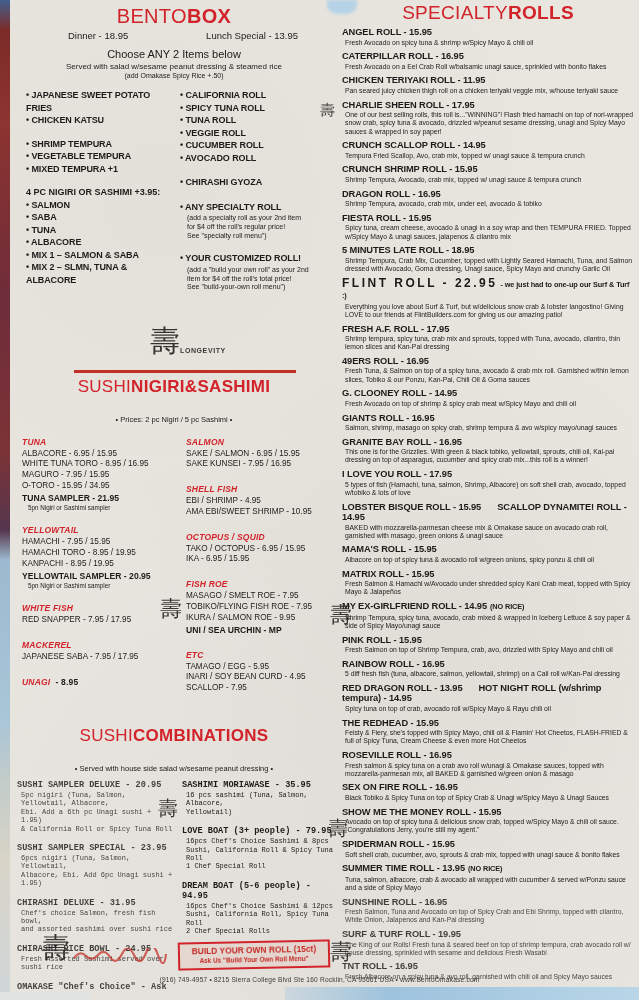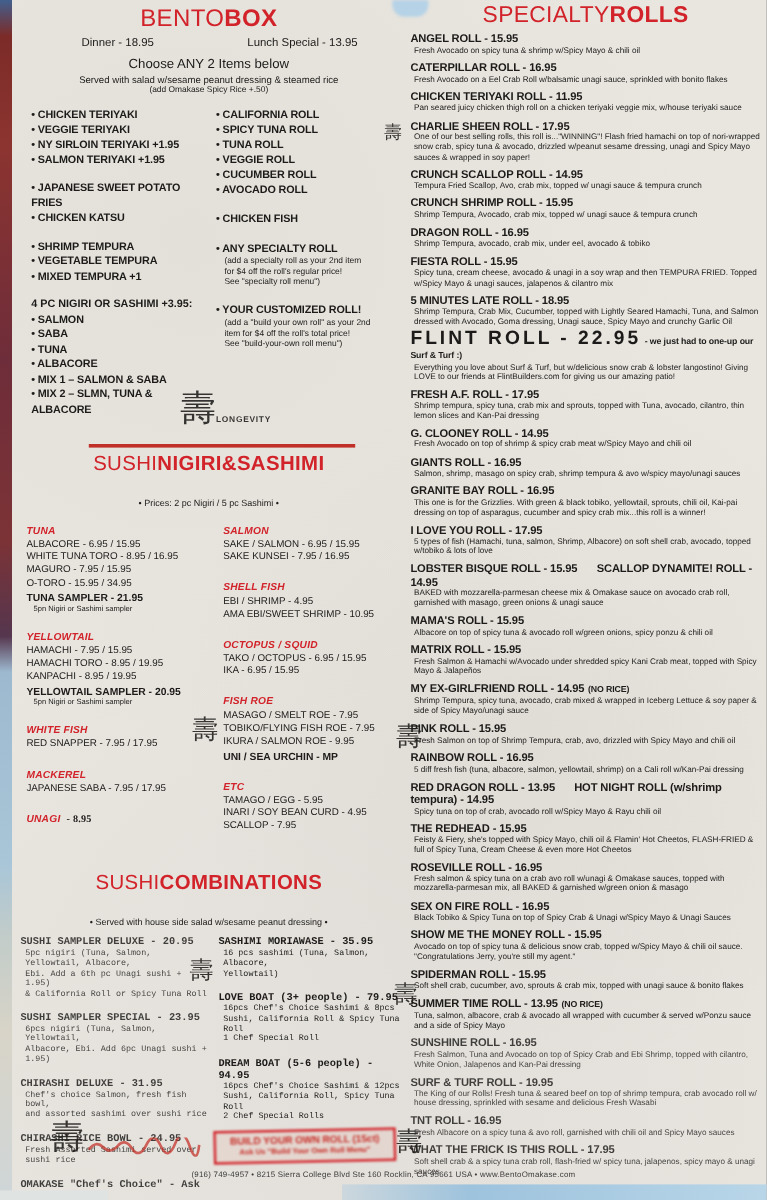--- a/index.html
+++ b/index.html
@@ -41,21 +41,21 @@
   
   .nigiri{position:absolute;top:365px;left:0;right:0;}
   .redrule{height:2.5px;background:#c03028;margin:0 40px 5px 62px;}
   .nsub{text-align:center;font-size:7.5px;margin-top:19px;}
   .ncols{display:flex;margin-top:13px;}
   .ncol{box-sizing:border-box;}
   .ncol.a{width:162px;padding-left:10px;}
   .ncol.b{flex:1;padding-left:12px;}
   .nsec{margin-bottom:14px;}
   .nhead{color:#d2232a;font-weight:700;font-style:italic;font-size:8.5px;letter-spacing:.2px;margin-bottom:2px;}
-  .nhp{color:#1c1b19;font-style:normal;margin-left:5px;font-family:Liberation Serif, serif;}
+  .nhp{color:#1c1b19;font-style:normal;margin-left:5px;}
   .nrows{font-size:8.2px;line-height:10.8px;white-space:pre-line;}
   .nbold{font-weight:700;font-size:8.6px;line-height:11px;margin-top:1px;}
   .nnote{font-size:6.3px;margin-left:6px;line-height:7.5px;}
   
   .combos{position:absolute;top:722px;left:0;right:0;}
   .ccols{display:flex;margin-top:7px;}
   .ccol{box-sizing:border-box;}
   .ccol.a{width:162px;padding-left:5px;}
   .ccol.b{flex:1;padding-left:8px;}
   .citem{margin-bottom:10px;font-family:Liberation Mono, monospace;}
@@ -64,21 +64,21 @@
   .degraded{filter:blur(.55px);opacity:.82;}
   .degraded2{filter:blur(.7px);}
   
   .col-right{position:absolute;left:342px;top:3px;width:292px;}
   .rolls{margin-top:4px;}
   .roll{margin-bottom:4.5px;}
   .rtitle{font-size:9.3px;font-weight:700;line-height:10.5px;letter-spacing:-.1px;}
   .rtail{font-weight:700;font-size:7.3px;margin-left:3px;}
   .rname2{margin-left:16px;}
   .rdesc{font-size:6.8px;line-height:8.2px;margin:1px 0 0 3px;}
-  .flint .rname{letter-spacing:2.5px;font-size:16px;}
+  .flint .rname{letter-spacing:2.5px;font-size:12px;}
   
   .kanji{position:absolute;color:#1d1c1a;font-family:"DejaVu Sans",sans-serif;line-height:1;opacity:.88;}
   .k1{left:320px;top:103px;font-size:15px;}
   .k2{left:150px;top:326px;font-size:30px;}
   .klabel{font-size:7px;font-weight:700;letter-spacing:.6px;vertical-align:-2px;font-family:"Liberation Sans",sans-serif;}
   .k3{left:160px;top:598px;font-size:22px;}
   .k4{left:330px;top:604px;font-size:22px;}
   .k5{left:158px;top:798px;font-size:20px;}
   .k6{left:328px;top:818px;font-size:20px;}
   .k7{left:42px;top:934px;font-size:28px;}
@@ -103,26 +103,20 @@
       <div class="meta-row">
         <span>Dinner - 18.95</span>
         <span>Lunch Special - 13.95</span>
       </div>
       <div class="choose">Choose ANY 2 Items below</div>
       <div class="served">Served with salad w/sesame peanut dressing &amp; steamed rice</div>
       <div class="served sm">(add Omakase Spicy Rice +.50)</div>
       <div class="bcols">
         <div class="bcol a">
           <div class="bgroup">
-              <div class="bitem">• CHICKEN TERIYAKI</div>
-              <div class="bitem">• VEGGIE TERIYAKI</div>
-              <div class="bitem">• NY SIRLOIN TERIYAKI  +1.95</div>
-              <div class="bitem">• SALMON TERIYAKI  +1.95</div>
-            </div>
-          <div class="bgroup">
               <div class="bitem">• JAPANESE SWEET POTATO FRIES</div>
               <div class="bitem">• CHICKEN KATSU</div>
             </div>
           <div class="bgroup">
               <div class="bitem">• SHRIMP TEMPURA</div>
               <div class="bitem">• VEGETABLE TEMPURA</div>
               <div class="bitem">• MIXED TEMPURA  +1</div>
             </div>
           <div class="bghead">4 PC NIGIRI OR SASHIMI +3.95:</div>
           <div class="bgroup">
@@ -137,21 +131,21 @@
         <div class="bcol b">
           <div class="bgroup">
               <div class="bitem">• CALIFORNIA ROLL</div>
               <div class="bitem">• SPICY TUNA ROLL</div>
               <div class="bitem">• TUNA ROLL</div>
               <div class="bitem">• VEGGIE ROLL</div>
               <div class="bitem">• CUCUMBER ROLL</div>
               <div class="bitem">• AVOCADO ROLL</div>
             </div>
           <div class="bgroup mt">
-              <div class="bitem">• CHICKEN FISH</div>
+              <div class="bitem">• CHIRASHI GYOZA</div>
             </div>
           <div class="bitem mt">• ANY SPECIALTY ROLL</div>
           <div class="bnote">(add a specialty roll as your 2nd item
 for $4 off the roll's regular price!
 See "specialty roll menu")</div>
           <div class="bitem mt">• YOUR CUSTOMIZED ROLL!</div>
           <div class="bnote">(add a "build your own roll" as your 2nd
 item for $4 off the roll's total price!
 See "build-your-own roll menu")</div>
         </div>
@@ -380,20 +374,26 @@
           <div class="rdesc">Everything you love about Surf &amp; Turf, but w/delicious snow crab &amp; lobster langostino! Giving LOVE to our friends at FlintBuilders.com for giving us our amazing patio!</div>
         </div>
 
         <div class="roll">
           <div class="rtitle">
             <span class="rname">FRESH A.F. ROLL - 17.95</span>
           </div>
           <div class="rdesc">Shrimp tempura, spicy tuna, crab mix and sprouts, topped with Tuna, avocado, cilantro, thin lemon slices and Kan-Pai dressing</div>
         </div>
 
+        <div class="roll">
+          <div class="rtitle">
+            <span class="rname">49ERS ROLL - 16.95</span>
+          </div>
+          <div class="rdesc">Fresh Tuna, &amp; Salmon on top of a spicy tuna, avocado &amp; crab mix roll. Garnished w/thin lemon slices, Tobiko &amp; our Ponzu, Kan-Pai, Chili Oil &amp; Goma sauces</div>
+        </div>
 
         <div class="roll">
           <div class="rtitle">
             <span class="rname">G. CLOONEY ROLL - 14.95</span>
           </div>
           <div class="rdesc">Fresh Avocado on top of shrimp &amp; spicy crab meat w/Spicy Mayo and chili oil</div>
         </div>
 
         <div class="roll">
           <div class="rtitle">

